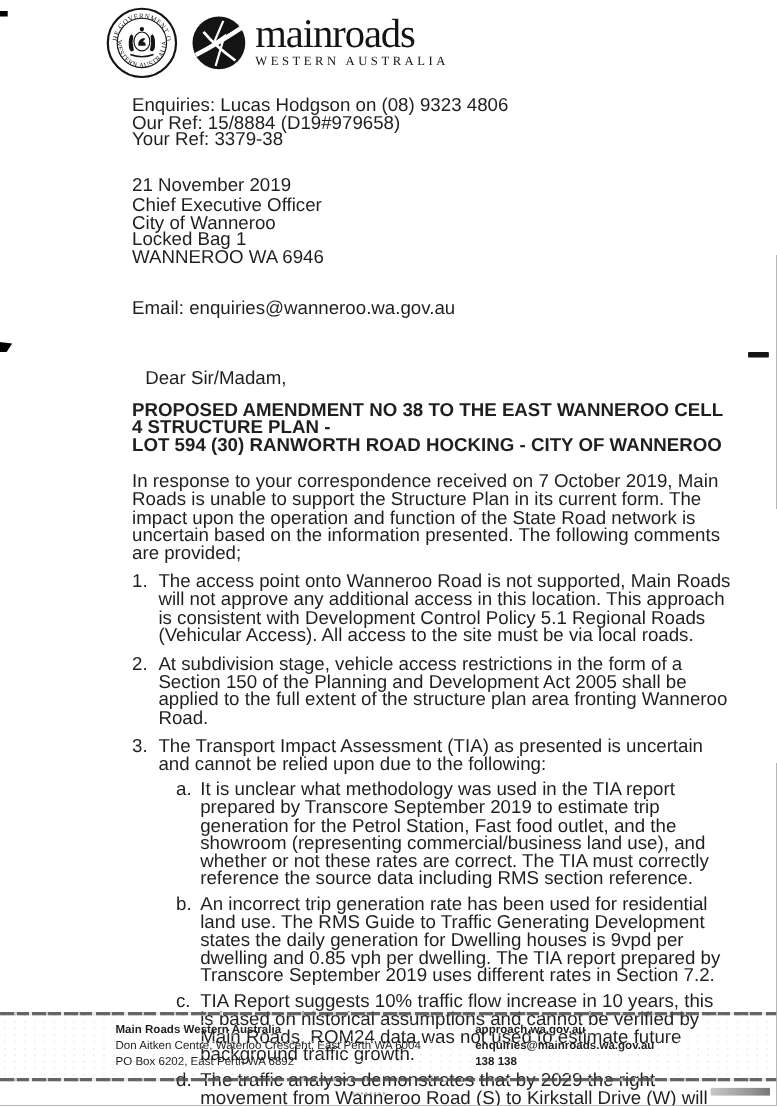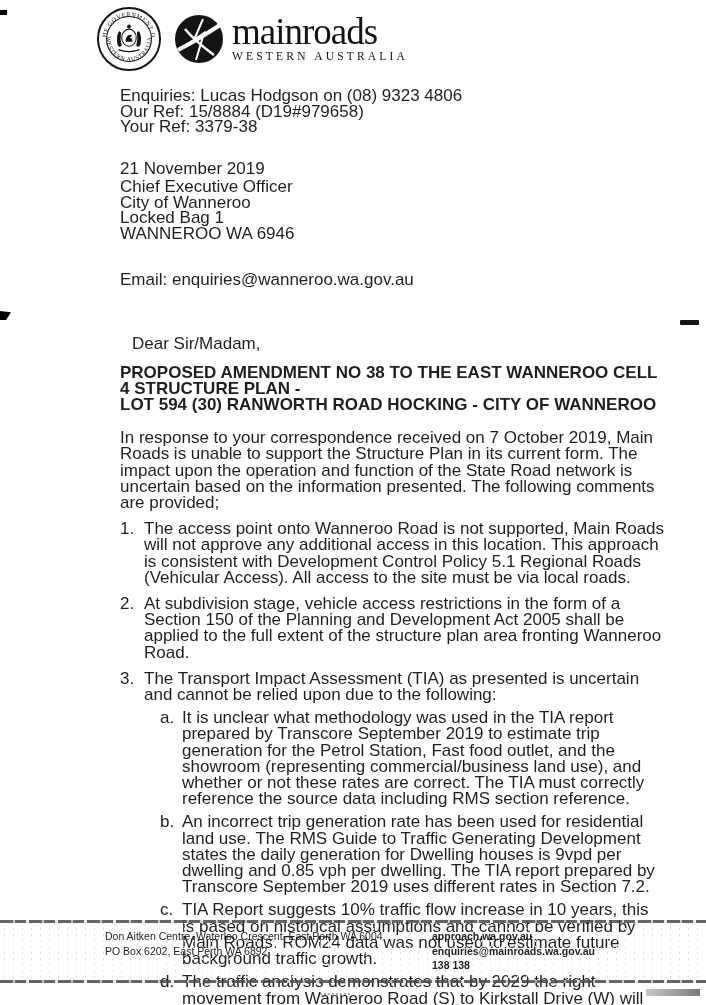--- a/index.html
+++ b/index.html
@@ -183,20 +183,21 @@
       </div>
 
     </div>
   </div>
 
   <div class="footer-zone"></div>
   <div class="rule rule-top"></div>
   <div class="rule rule-bottom"></div>
 
   <div class="footer-left">
+    <div class="f-bold">Main Roads Western Australia</div>
     <div>Don Aitken Centre, Waterloo Crescent, East Perth WA 6004</div>
     <div>PO Box 6202, East Perth WA 6892</div>
   </div>
 
   <div class="footer-right">
     <div>approach.wa.gov.au</div>
     <div>enquiries@mainroads.wa.gov.au</div>
     <div>138 138</div>
   </div>
 

